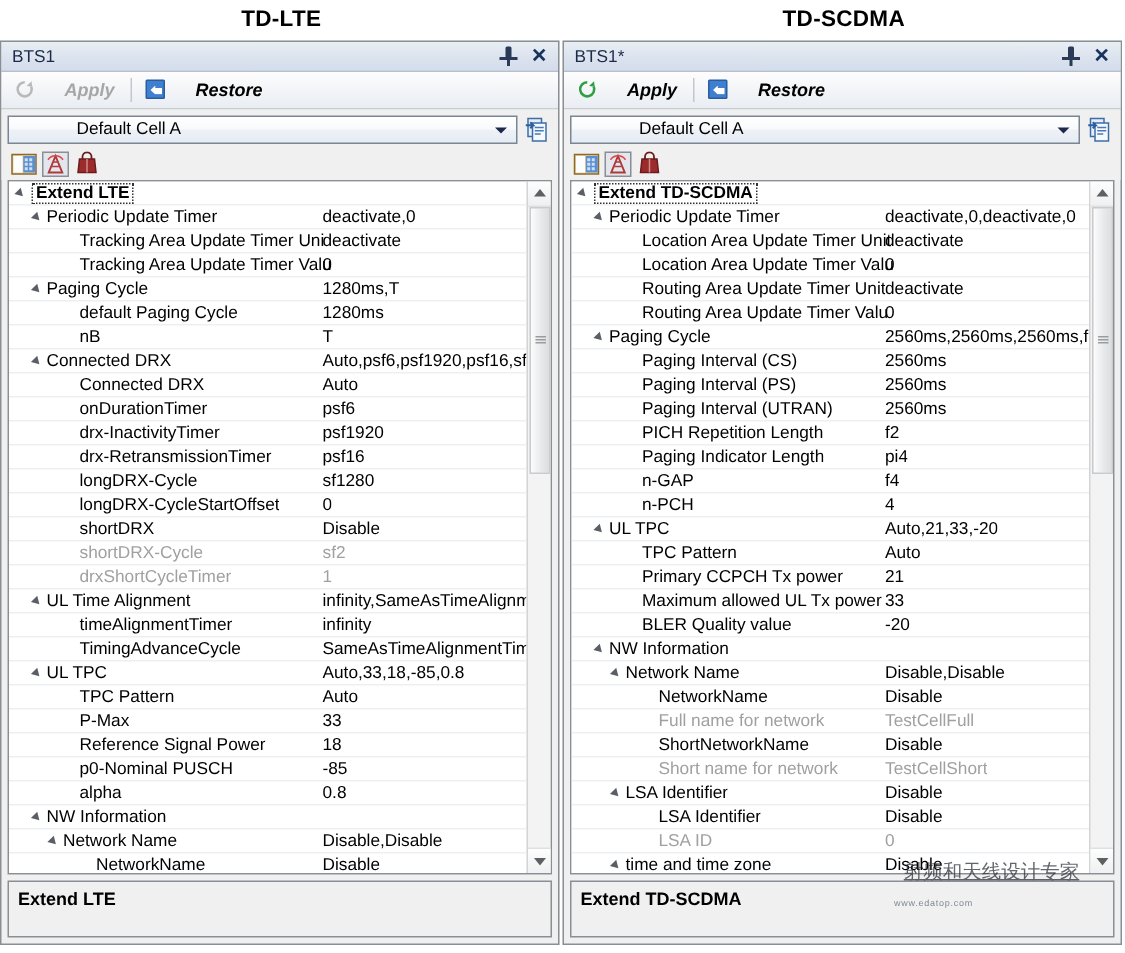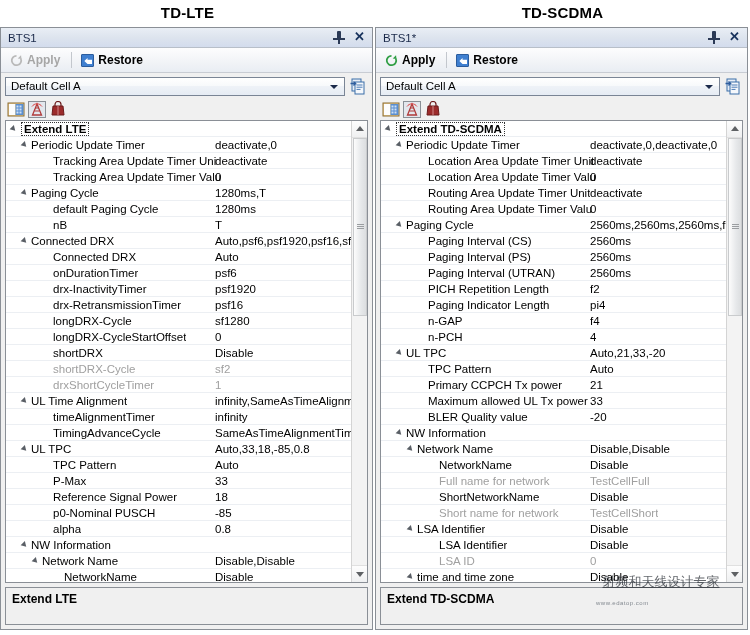--- a/index.html
+++ b/index.html
@@ -61,21 +61,21 @@
   .x-icon{font-size:13px;line-height:12px;color:#17325c;font-weight:bold;
           font-family:"Liberation Sans",sans-serif;}
 
   
   .toolbar{
     height:24px;display:flex;align-items:center;
     background:linear-gradient(to bottom,#fdfdfe 0%,#f2f4f7 55%,#e9edf3 100%);
     border-bottom:1px solid #c8ccd3;
     padding-left:6px;
   }
-  .tbtn{display:flex;align-items:flex-end;gap:4px;padding:1px 5px 1px 3px;cursor:pointer;}
+  .tbtn{display:flex;align-items:flex-start;gap:20px;padding:1px 5px 1px 3px;cursor:pointer;font-style:italic;}
   .tbtn .lbl{font-size:12px;font-weight:bold;}
   .tbtn.disabled .lbl{color:#a6a6a6;}
   .sep{width:1px;height:16px;background:#c3c7cd;margin:0 6px;}
 
   .refresh-ico{width:13px;height:13px;position:relative;}
   .refresh-ico svg{display:block;}
   .restore-ico{
     width:13px;height:13px;background:#3f7fd0;border:1px solid #2b5c9d;
     border-radius:1px;position:relative;box-sizing:border-box;
   }
@@ -87,21 +87,21 @@
 
   
   .comborow{
     height:26px;display:flex;align-items:center;padding:0 4px;
     background:#f0f0f0;
   }
   .combo{
     flex:1;height:19px;box-sizing:border-box;
     border:1px solid #7a8595;
     background:linear-gradient(to bottom,#ffffff 0%,#f7f9fb 48%,#eef2f7 50%,#e6ecf4 100%);
-    display:flex;align-items:center;position:relative;cursor:pointer;
+    display:flex;align-items:center;position:relative;cursor:pointer;padding-left:40px;
   }
   .combo .cval{padding-left:5px;font-size:11.5px;color:#000;}
   .combo .arrow{
     position:absolute;right:6px;top:7px;width:0;height:0;
     border-left:4px solid transparent;border-right:4px solid transparent;
     border-top:4px solid #1b2a4a;
   }
   .copy-ico{
     width:19px;height:19px;margin-left:4px;position:relative;cursor:pointer;
   }

